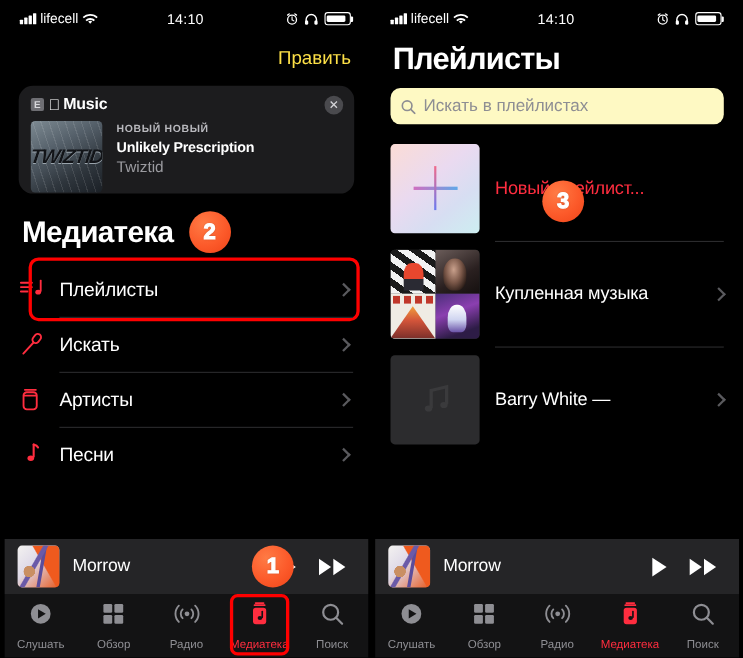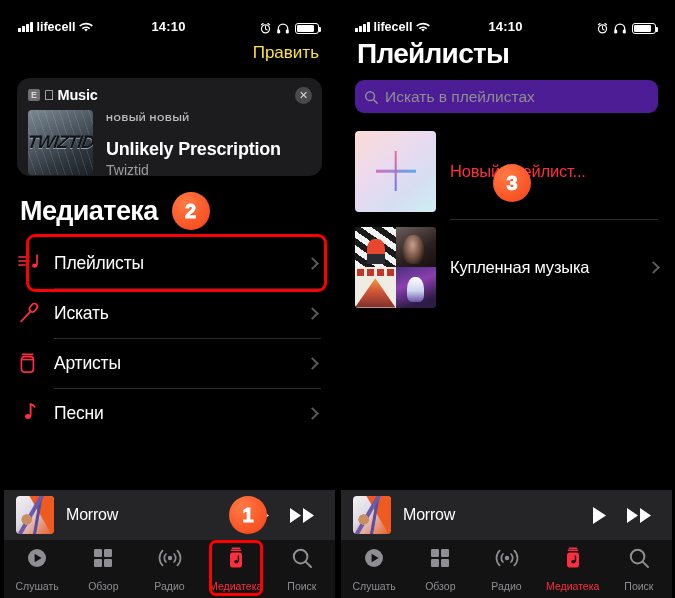--- a/index.html
+++ b/index.html
@@ -10,22 +10,22 @@
 
   .phone {
     position:absolute; top:0; height:598px; width:331px;
     background:#000; overflow:hidden;
   }
   .phone.left  { left:4px; }
   .phone.right { left:341px; }
 
   
   .statusbar {
-    height:34px; display:flex; align-items:flex-end;
-    padding:0 16px 0 14px; font-size:12.5px; font-weight:bold;gap:30px;
+    height:34px; display:flex; align-items:center;
+    padding:0 16px 0 14px; font-size:12.5px; font-weight:normal;gap:30px;
   }
   .sb-left { display:flex; align-items:center; gap:4px; width:112px; }
   .sb-mid  { flex:1; text-align:center; font-size:13px; letter-spacing:.2px; }
   .sb-right{ display:flex; align-items:center; justify-content:flex-end; gap:6px; width:112px; }
   .bars { display:flex; align-items:flex-end; gap:1.5px; height:10px; }
   .bars i { display:block; width:2.5px; background:#fff; border-radius:.5px; }
   .bars i:nth-child(1){height:4px;} .bars i:nth-child(2){height:6px;}
   .bars i:nth-child(3){height:8px;} .bars i:nth-child(4){height:10px;}
   .carrier { font-size:12.5px; }
   .batt { width:24px; height:11.5px; border:1.4px solid #fff; border-radius:3px; position:relative; }
@@ -63,21 +63,21 @@
   .promo-art { width:65px; height:65px; border-radius:4px; flex:none; position:relative;
                overflow:hidden;
                background:linear-gradient(150deg,#7d8a92 0%,#55606a 35%,#2f363d 70%,#1b2026 100%); }
   .promo-art .twz { position:absolute; inset:0; display:flex; align-items:center; justify-content:center;
                     font-size:18px; font-weight:bold; font-style:italic; color:#121418;
                     letter-spacing:-1px; transform:skewX(-8deg); text-shadow:0 1px 0 #9aa4ac; }
   .promo-art .streaks { position:absolute; inset:0;
         background:repeating-linear-gradient(72deg, rgba(255,255,255,.10) 0 1px, rgba(0,0,0,0) 1px 7px); }
   .promo-txt { padding-top:2px; }
   .promo-kicker { font-size:9.5px; font-weight:bold; color:#b9b9be; letter-spacing:.6px; }
-  .promo-title { font-size:18px; font-weight:bold; margin-top:16px; letter-spacing:-.2px; }
+  .promo-title { font-size:13px; font-weight:bold; margin-top:3px; letter-spacing:-.2px; }
   .promo-sub { font-size:14px; color:#9b9ba0; margin-top:2px; }
 
   
   .lib-head { display:flex; align-items:center; gap:14px; padding:16px 16px 8px 16px; }
   .lib-title { font-size:27px; font-weight:bold; letter-spacing:-.6px; }
 
   .badge {
     width:38px; height:38px; border-radius:50%; flex:none;
     background:radial-gradient(circle at 35% 30%, #ff7b45 0%, #fc5a2a 55%, #ef4418 100%);
     display:flex; align-items:center; justify-content:center;
@@ -97,21 +97,21 @@
 
   .hl-box { position:absolute; left:8px; right:-6px; top:-4px; bottom:-4px;
             border:3px solid #ff0000; border-radius:9px; pointer-events:none; }
 
   
   svg.ic { display:block; }
 
   
   .big-title { font-size:28px; font-weight:bold; letter-spacing:-.7px; padding:4px 16px 10px 16px; }
   .search {
-    margin:0 14px; height:33px; background:#4c1d95; border-radius:9px;
+    margin:0 14px; height:33px; background:#fef9c3; border-radius:9px;
     display:flex; align-items:center; gap:7px; padding:0 9px; color:#8e8e93; font-size:15.5px;
   }
   .pl-list { margin-top:10px; }
   .pl-row { display:flex; align-items:center; gap:14px; padding:0 14px; height:96px; position:relative; }
   .pl-row + .pl-row::before { content:""; position:absolute; left:109px; right:14px; top:0; height:1px; background:#2b2b2d; }
   .pl-art { width:81px; height:81px; border-radius:4px; flex:none; overflow:hidden; position:relative; background:#2c2c2e; }
   .pl-name { flex:1; font-size:16.5px; letter-spacing:-.2px; }
   .pl-name.accent { color:#ff2d3f; }
   .pl-chev { width:9px; height:9px; border-right:2px solid #5a5a5e; border-top:2px solid #5a5a5e;
              transform:rotate(45deg); }
@@ -420,20 +420,31 @@
                 <div class="q1"></div>
                 <div class="q2"></div>
                 <div class="q3"></div>
                 <div class="q4"></div>
               </div>
           </div>
           <div class="pl-name">Купленная музыка</div>
           <span class="pl-chev"></span>
         </div>
 
+        <div class="pl-row">
+          <div class="pl-art art-note">
+            <svg class="ic" width="34" height="34" viewBox="0 0 34 34">
+              <path d="M13 25V9l14-3.4v16" fill="none" stroke="#3a3a3c" stroke-width="3"></path>
+              <ellipse cx="10.6" cy="25.4" rx="3.4" ry="2.8" fill="#3a3a3c"></ellipse>
+              <ellipse cx="24.6" cy="22.2" rx="3.4" ry="2.8" fill="#3a3a3c"></ellipse>
+            </svg>
+          </div>
+          <div class="pl-name">Barry White —</div>
+          <span class="pl-chev"></span>
+        </div>
 
       </div>
 
       <div class="badge badge-float" style="left:152px; top:130px;">3</div>
     </div>
 
     <div class="player">
       <div class="player-art">
           <div class="swirl"></div>
         </div>

